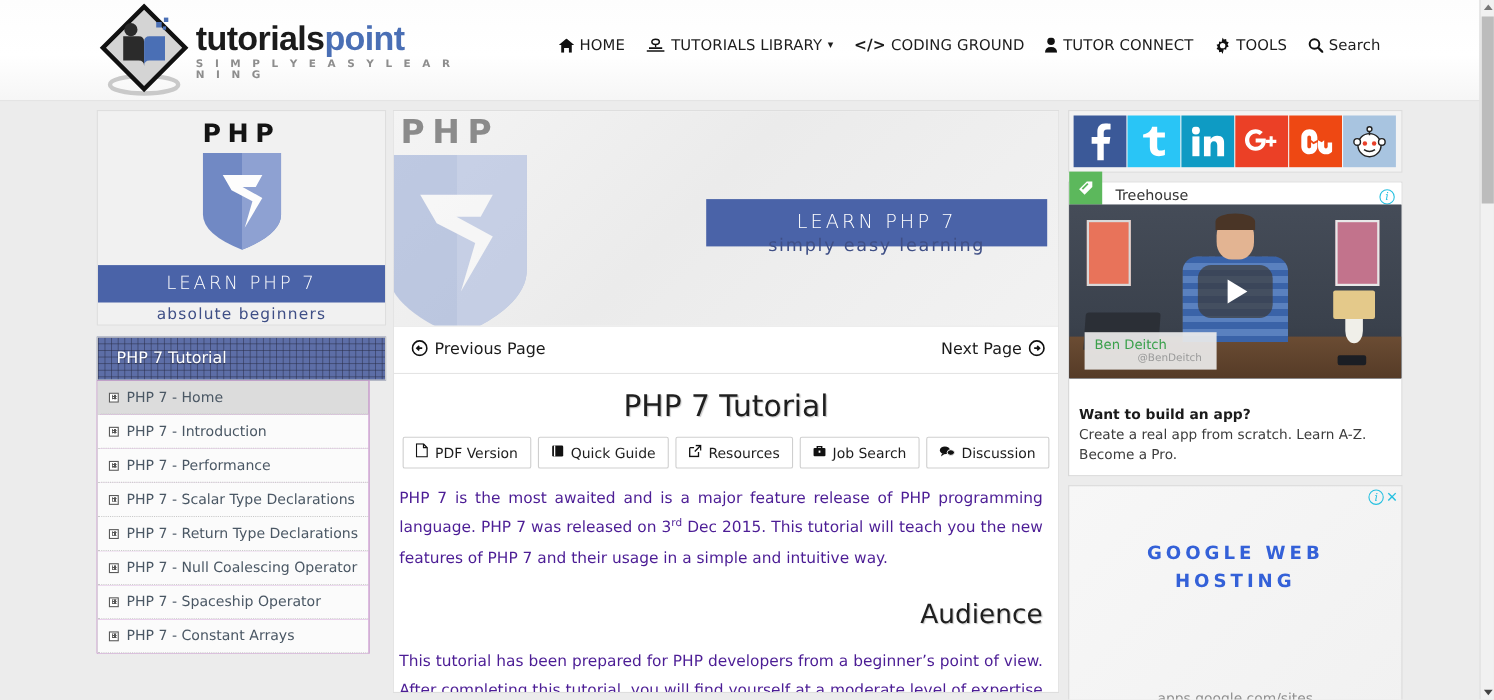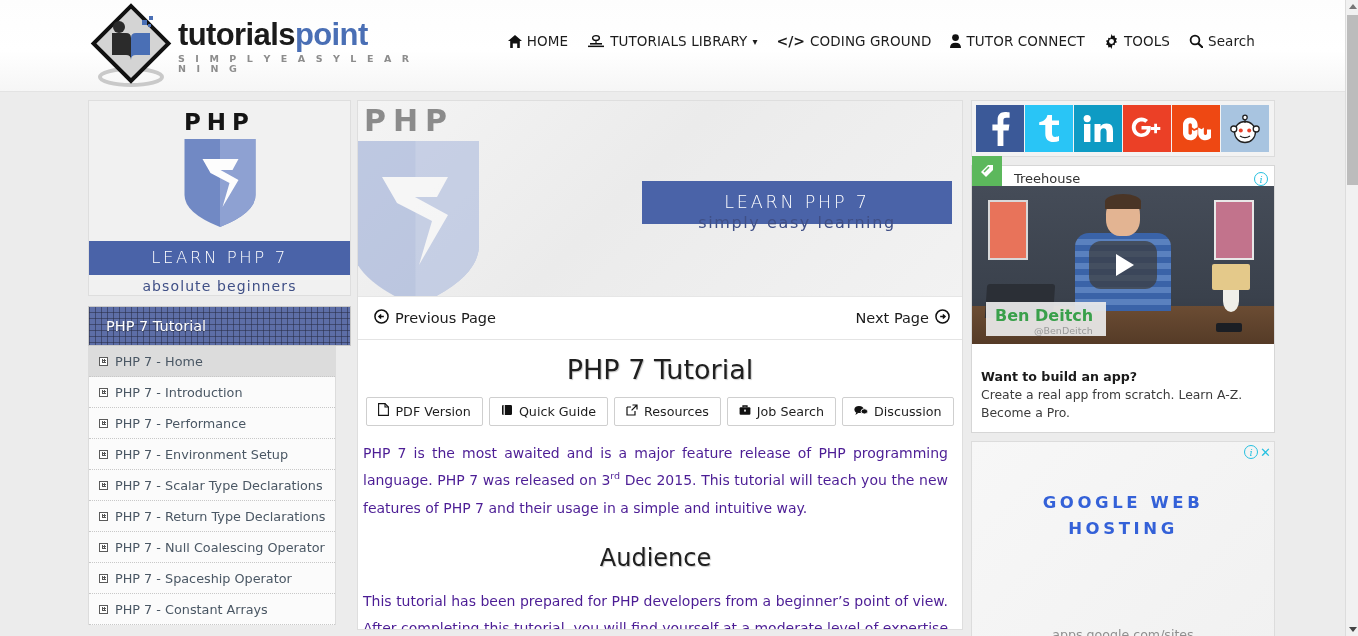--- a/index.html
+++ b/index.html
@@ -180,21 +180,21 @@
     padding: 5px 11px 6px; border-radius: 2px;
     display: flex; align-items: center; gap: 6px; cursor: pointer;
     font-family: inherit;
   }
   .doc-body { padding: 6px 14px 0 5px; }
   .doc-p {
     font-size: 14px; color: #4c1d95; line-height: 1.95;
     text-align: justify; padding: 0 0 0 0; margin: 0 0 6px;
   }
   .doc-h2 {
-    text-align: center; font-size: 24px; font-weight: normal;
+    text-align: right; font-size: 24px; font-weight: normal;
     color: #1f1f1f; margin: 22px 0 16px;
     text-shadow: 1px 1px 1px rgba(0,0,0,.22);
   }
   sup { font-size: .68em; vertical-align: super; }
 
   
   .right-col {
     position: absolute; left: 971px; top: 8px; width: 304px;
   }
   .social-box {
@@ -246,21 +246,21 @@
   .vid-lamp-base { position: absolute; right: 35px; top: 104px; width: 16px; height: 22px; background: #f0efe9; border-radius: 0 0 50% 50%; }
   .vid-person-head { position: absolute; left: 50%; transform: translateX(-50%); top: 10px; width: 34px; height: 40px; background: #e3b492; border-radius: 46% 46% 40% 40%; }
   .vid-person-hair { position: absolute; left: 50%; transform: translateX(-50%); top: 8px; width: 36px; height: 15px; background: #4a3526; border-radius: 50% 50% 0 0; }
   .vid-person-body { position: absolute; left: 50%; transform: translateX(-50%); top: 47px; width: 96px; height: 78px;
     background: repeating-linear-gradient(0deg,#3a63a8 0 6px,#5a81bf 6px 12px),
                 repeating-linear-gradient(90deg,rgba(255,255,255,.25) 0 6px,transparent 6px 12px);
     border-radius: 14px 14px 0 0; }
   .vid-laptop { position: absolute; left: 14px; bottom: 26px; width: 68px; height: 34px; background: #2b2f36; border-radius: 3px 3px 0 0; transform: skewX(-4deg); }
   .vid-phone { position: absolute; right: 32px; bottom: 12px; width: 26px; height: 9px; background: #1b1e24; border-radius: 2px; }
   .vid-name-card { position: absolute; left: 14px; bottom: 8px; width: 120px; height: 34px; background: rgba(236,236,236,.92); padding: 4px 0 0 9px; }
-  .vid-name { font-size: 16px; color: #39a04b; font-weight: bold; }
+  .vid-name { font-size: 12px; color: #39a04b; font-weight: normal; }
   .vid-handle { font-size: 9.5px; color: #9a9a9a; margin-left: 39px; }
   .play-btn {
     position: absolute; left: 50%; top: 50%; transform: translate(-50%,-50%);
     width: 68px; height: 48px; background: rgba(60,60,60,.72); border-radius: 12px;
     display: flex; align-items: center; justify-content: center;
   }
   .play-tri {
     width: 0; height: 0; border-left: 18px solid #fff;
     border-top: 11px solid transparent; border-bottom: 11px solid transparent;
     margin-left: 4px;
@@ -415,24 +415,20 @@
         <span class="li-ico"></span>
         <span>PHP 7 - Home</span>
       </li>
       <li>
         <span class="li-ico"></span>
         <span>PHP 7 - Introduction</span>
       </li>
       <li>
         <span class="li-ico"></span>
         <span>PHP 7 - Performance</span>
-      </li>
-      <li>
-        <span class="li-ico"></span>
-        <span>PHP 7 - Environment Setup</span>
       </li>
       <li>
         <span class="li-ico"></span>
         <span>PHP 7 - Scalar Type Declarations</span>
       </li>
       <li>
         <span class="li-ico"></span>
         <span>PHP 7 - Return Type Declarations</span>
       </li>
       <li>

